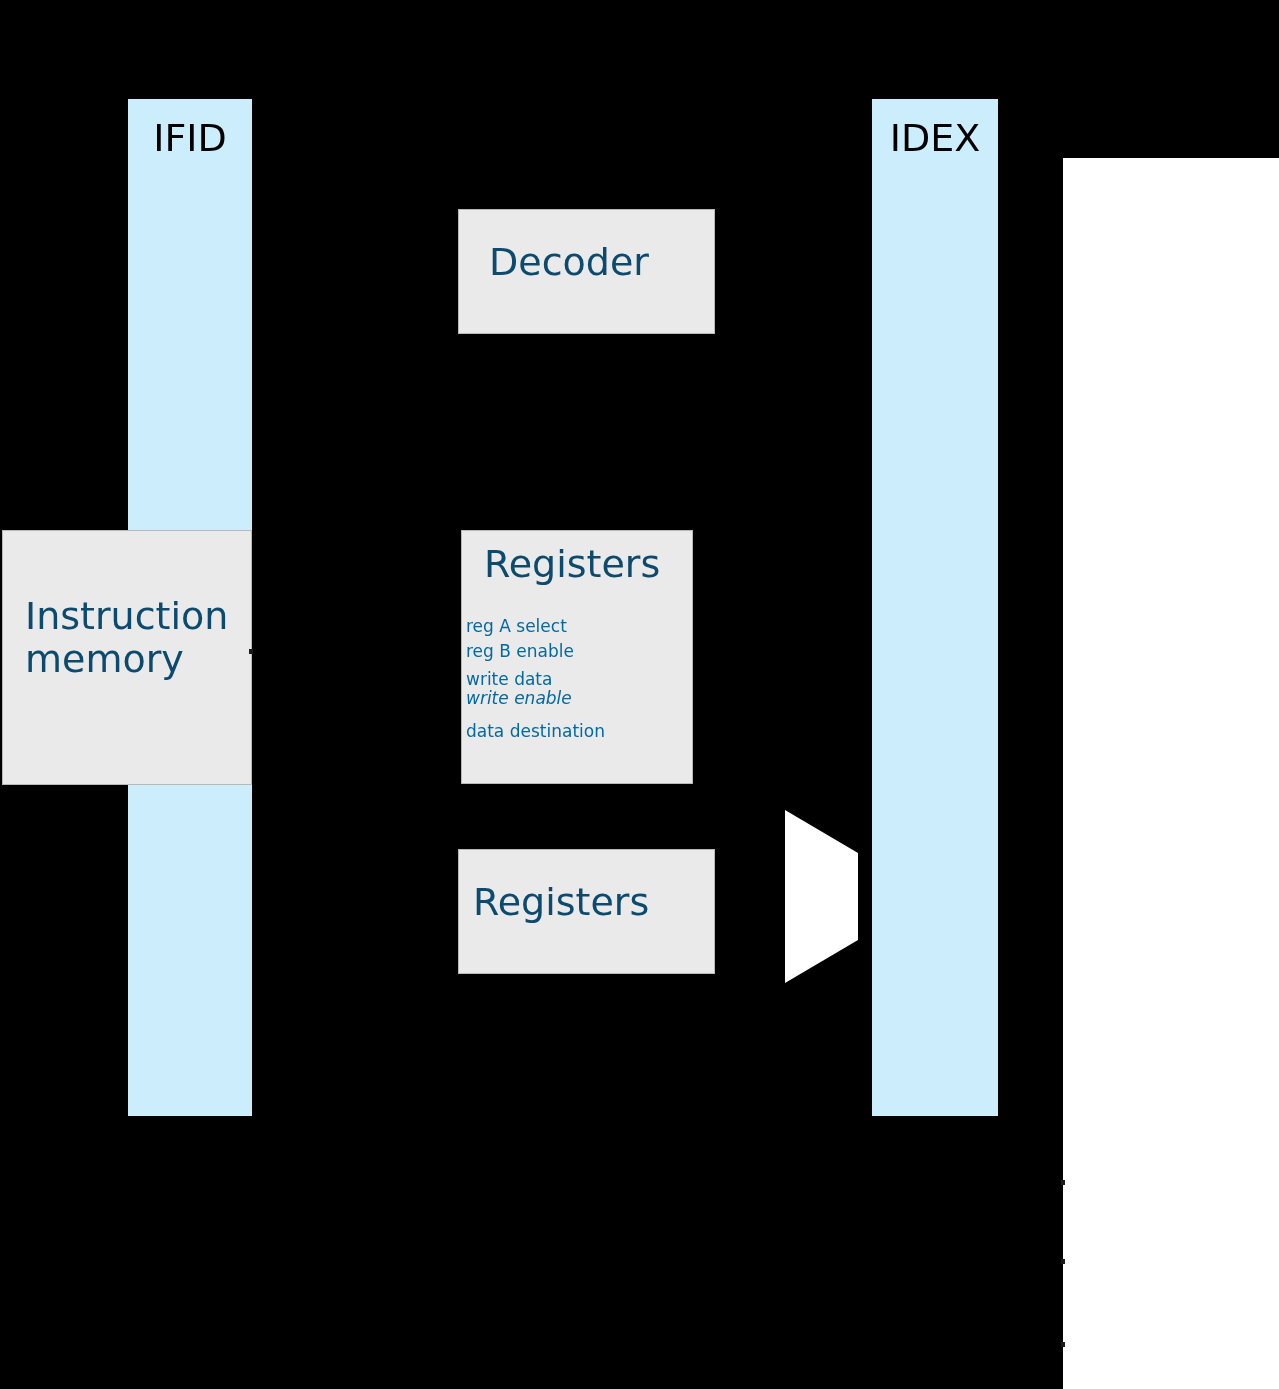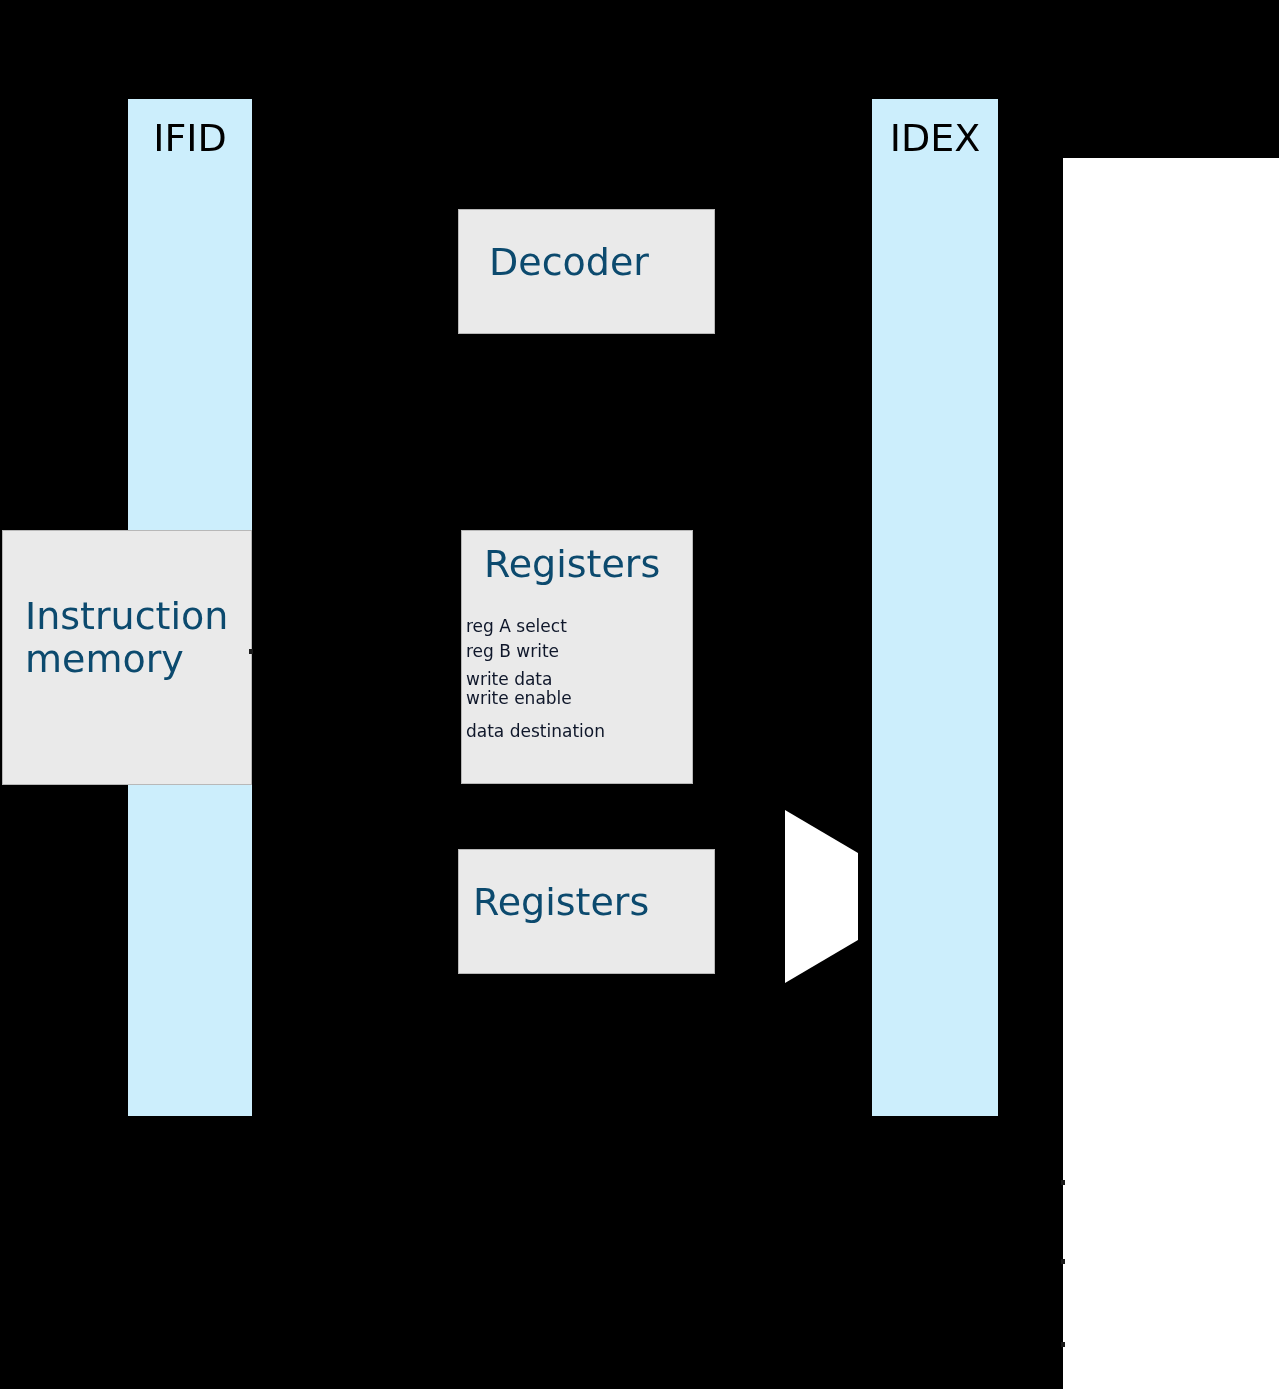--- a/index.html
+++ b/index.html
@@ -41,21 +41,21 @@
   }
   .unit-title {
     position: absolute;
     color: #0c4a6e;
     font-size: 38px;
     line-height: 1.12;
     white-space: pre-line;
   }
   .port-label {
     position: absolute;
-    color: #0f172a;
+    color: #0369a1;
     font-size: 17px;
     line-height: 1;
     white-space: nowrap;
   }
   .mux {
     position: absolute;
   }
   .tick {
     position: absolute;
     background: #1a1a1a;
@@ -76,23 +76,23 @@
     <div class="pipe-reg-label" style="top:20px;">IDEX</div>
   </div>
 
   <div class="unit-box" style="left:458px; top:209px; width:257px; height:125px;">
     <div class="unit-title" style="left:30px; top:31px;">Decoder</div>
   </div>
 
   <div class="unit-box" style="left:461px; top:530px; width:232px; height:254px;">
     <div class="unit-title" style="left:22px; top:12px;">Registers</div>
     <div class="port-label" style="left:4px; top:87px;">reg A select</div>
-    <div class="port-label" style="left:4px; top:112px;">reg B write</div>
+    <div class="port-label" style="left:4px; top:112px;">reg B enable</div>
     <div class="port-label" style="left:4px; top:140px;">write data</div>
-    <div class="port-label" style="left:4px; top:159px;">write enable</div>
+    <div class="port-label" style="left:4px; top:159px;font-style:italic;">write enable</div>
     <div class="port-label" style="left:4px; top:192px;">data destination</div>
   </div>
 
   <div class="unit-box" style="left:2px; top:530px; width:250px; height:255px;">
     <div class="unit-title" style="left:22px; top:25px;margin-top:39px;">Instruction
 memory</div>
   </div>
 
   <div class="tick" style="left:249px; top:649px; width:4px; height:5px;"></div>
 

